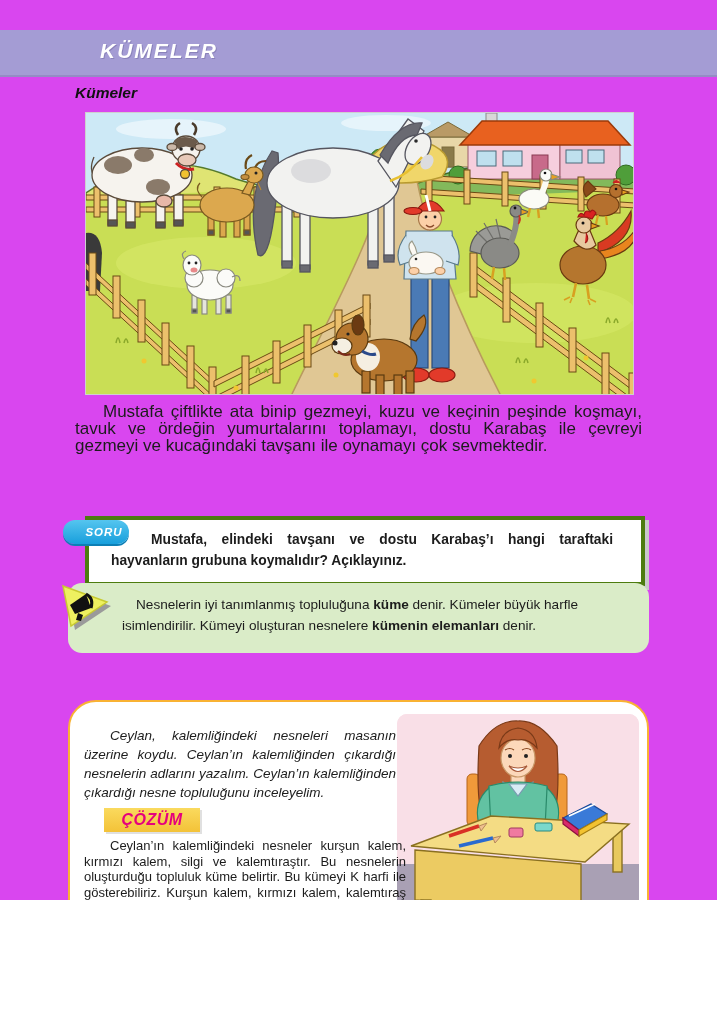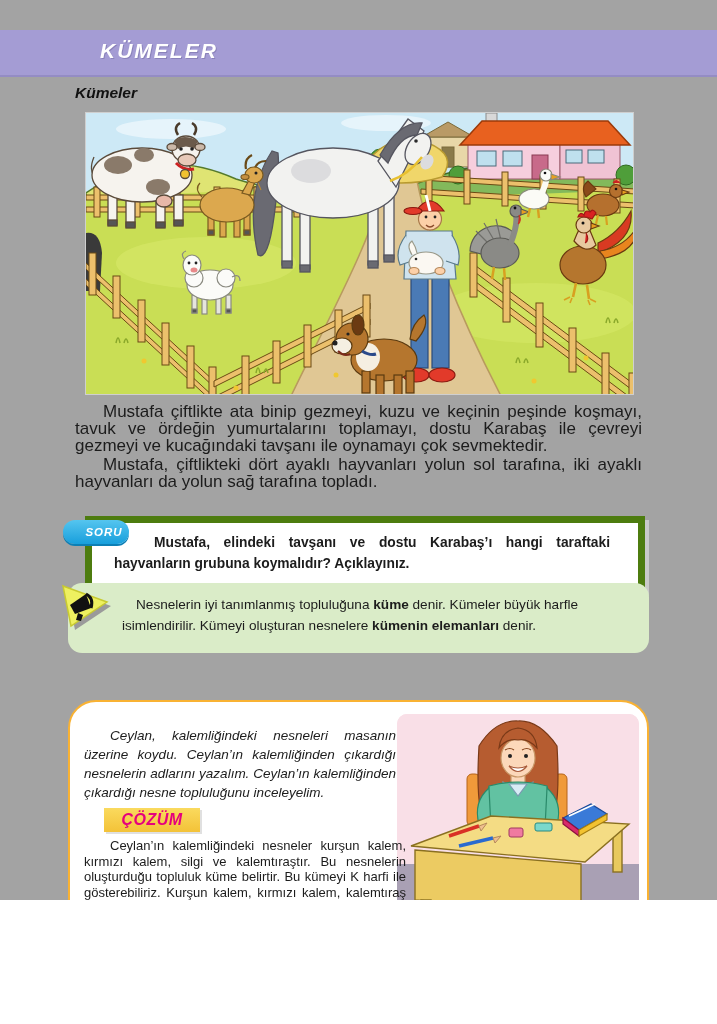--- a/index.html
+++ b/index.html
@@ -1,36 +1,36 @@
 <!DOCTYPE html>
 <html lang="tr"><head>
 <meta charset="utf-8">
 <style>
   * { margin:0; padding:0; box-sizing:border-box; }
   html,body { background:#ffffff; }
   body { font-family:"Liberation Sans", sans-serif; color:#1c1c1c; }
-  .page { position:relative; width:717px; height:900px; margin:0 auto; background:#a3a3a3; overflow:hidden; }
+  .page { position:relative; width:717px; height:900px; margin:0 auto; background:#d946ef; overflow:hidden; }
 
   
   .unit-band { position:absolute; top:30px; left:0; width:717px; height:47px; background:#a49cd4; border-bottom:2px solid #948cc4; }
   .unit-title { position:absolute; left:100px; top:9px; color:#ffffff; font-size:21px; font-weight:bold; font-style:italic; letter-spacing:2px; text-shadow:1px 1px 0 #8a82ba; }
   .section-heading { position:absolute; left:75px; top:84px; font-size:15.5px; font-weight:bold; font-style:italic; color:#111; }
 
   
   .farm-fig { position:absolute; left:85px; top:112px; width:549px; height:283px; border:1px solid #cfcfcf; overflow:hidden; background:#cde9f6; }
   .farm-fig svg { display:block; }
 
   
   .intro { position:absolute; left:75px; top:403px; width:567px; font-size:17px; line-height:17px; text-align:justify; }
   .intro p { text-indent:28px; }
   .intro p + p { margin-top:2px; }
 
   
   .soru-wrap { position:absolute; left:63px; top:516px; width:582px; }
-  .soru-box { margin-left:22px; background:#ffffff; border:7px solid #4d7c0f; box-shadow:4px 4px 0 #c9c9c9; padding:9px 28px 11px 22px; font-size:13.8px; font-weight:bold; line-height:21px; text-align:justify; }
+  .soru-box { margin-left:22px; background:#ffffff; border:4px solid #4d7c0f; box-shadow:4px 4px 0 #c9c9c9; padding:9px 28px 11px 22px; font-size:13.8px; font-weight:bold; line-height:21px; text-align:justify; }
   .soru-box .q { text-indent:40px; }
   .soru-pill { position:absolute; left:0; top:4px; width:66px; height:24px; background:linear-gradient(#55c5ef,#189fdc); border-radius:13px; box-shadow:0 2px 0 #0d7fb5; color:#fff; font-size:11.5px; font-weight:bold; font-style:italic; letter-spacing:1px; display:flex; align-items:center; justify-content:center;padding-left:16px; }
 
   
   .info-box { position:absolute; left:68px; top:583px; width:581px; min-height:70px; background:#daecc8; border-radius:14px; padding:11px 16px 11px 54px; font-size:13.6px; line-height:21px; }
   .info-box p { text-indent:14px; }
   .info-box p + p { margin-top:3px; }
   .megaphone-badge { position:absolute; left:-10px; top:-6px; width:56px; height:56px; }
 
   
@@ -332,21 +332,20 @@
           <circle cx="150" cy="275" r="2.5"></circle>
           <circle cx="250" cy="262" r="2.5"></circle>
         <circle cx="448" cy="268" r="2.5"></circle>
           <circle cx="500" cy="245" r="2.5"></circle>
       </g>
     </svg>
   </div>
 
   <div class="intro">
     <p>Mustafa çiftlikte ata binip gezmeyi, kuzu ve keçinin peşinde koşmayı, tavuk ve ördeğin yumurtalarını toplamayı, dostu Karabaş ile çevreyi gezmeyi ve kucağındaki tavşanı ile oynamayı çok sevmektedir.</p>
-    <p>Mustafa, çiftlikteki dört ayaklı hayvanları yolun sol tarafına, iki ayaklı hayvanları da yolun sağ tarafına topladı.</p>
   </div>
 
   <div class="soru-wrap">
     <div class="soru-box">
       <div class="q">Mustafa, elindeki tavşanı ve dostu Karabaş’ı hangi taraftaki hayvanların grubuna koymalıdır? Açıklayınız.</div>
     </div>
     <div class="soru-pill">SORU</div>
   </div>
 
   <div class="info-box">

